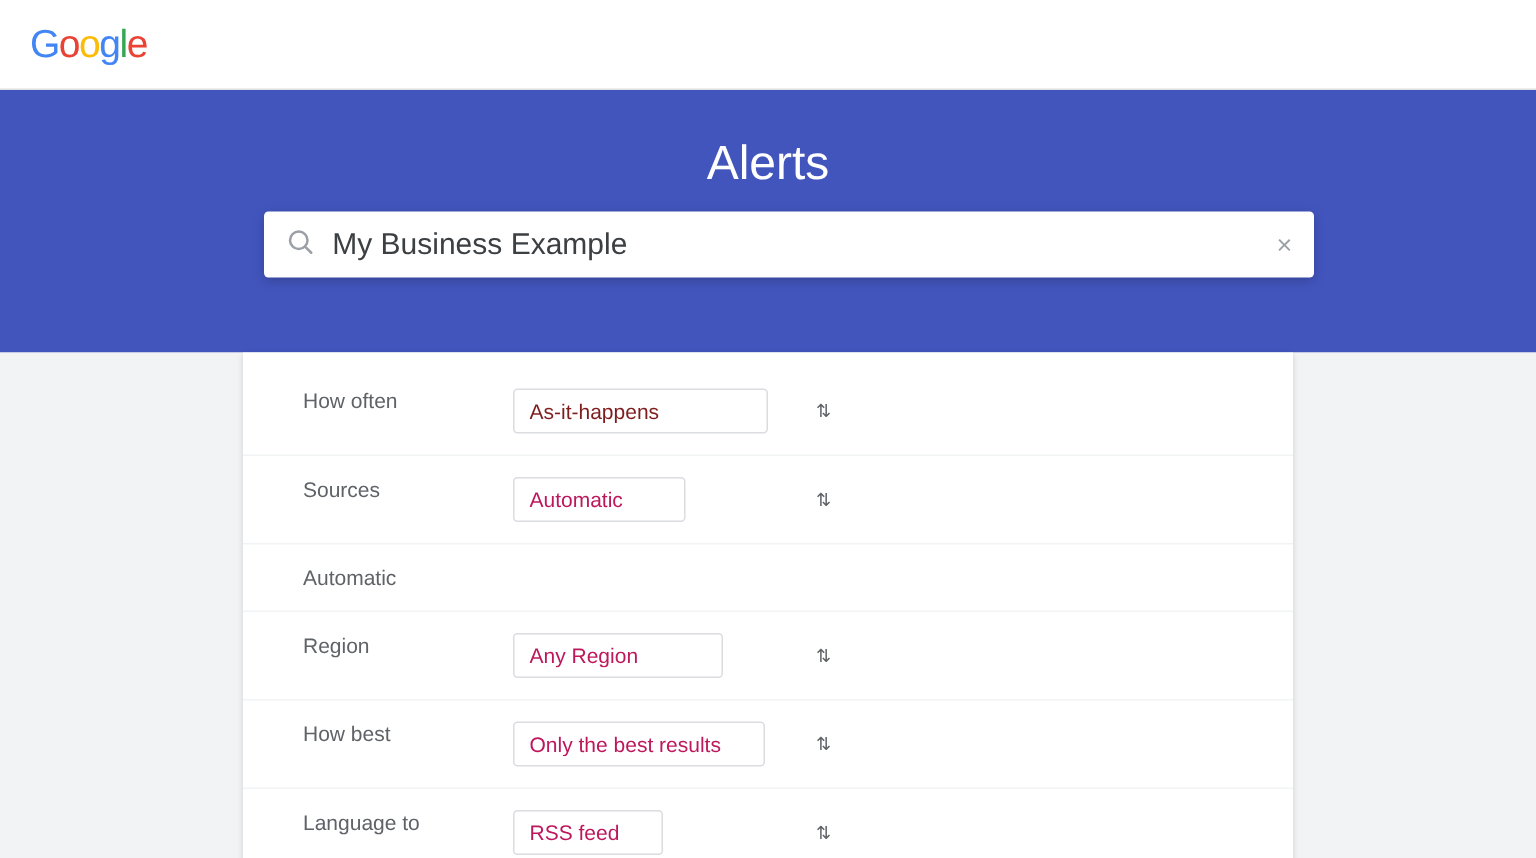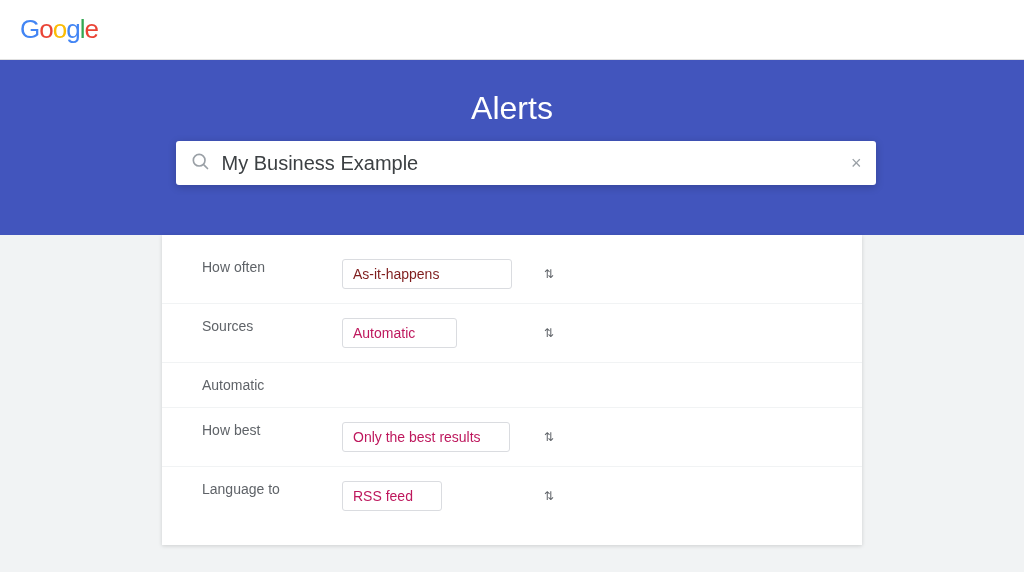--- a/index.html
+++ b/index.html
@@ -221,20 +221,32 @@
           <option>Discussions</option>
           <option>Finance</option>
         </select>
       </div>
     </div>
 
     <div class="option-row">
       <span class="option-label">Automatic</span>
     </div>
 
+    <div class="option-row">
+      <span class="option-label">Region</span>
+      <div class="select-wrapper">
+        <select class="option-select">
+          <option>Any Region</option>
+          <option>United States</option>
+          <option>United Kingdom</option>
+          <option>Canada</option>
+          <option>Australia</option>
+        </select>
+      </div>
+    </div>
 
     <div class="option-row">
       <span class="option-label">How best</span>
       <div class="select-wrapper">
         <select class="option-select">
           <option>Only the best results</option>
           <option>All results</option>
         </select>
       </div>
     </div>

